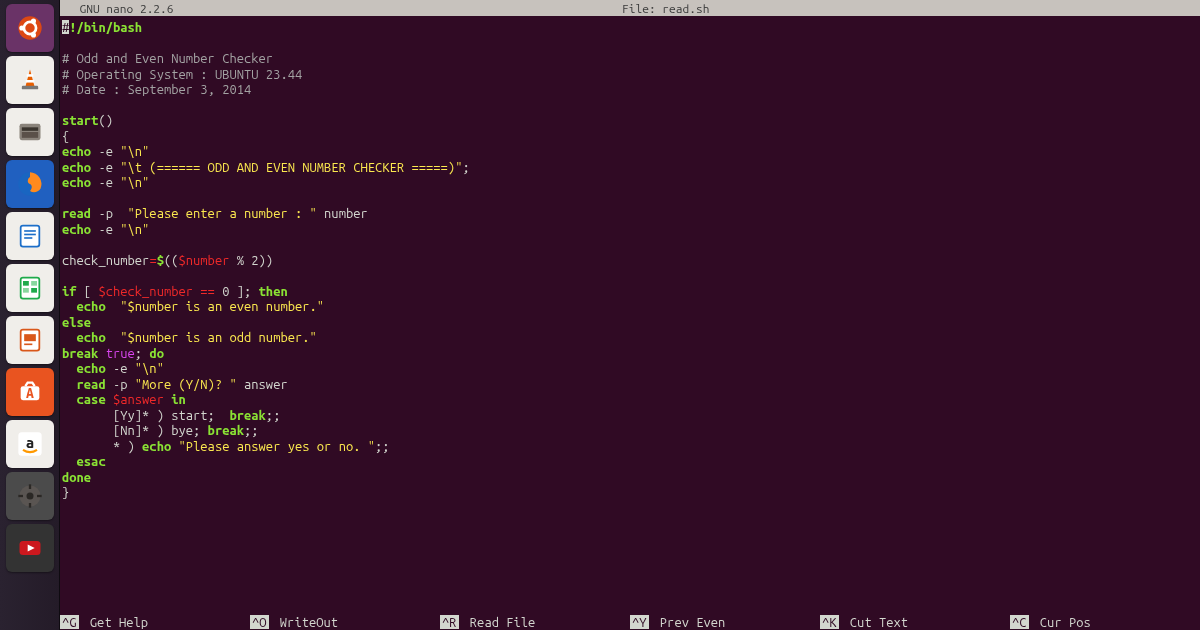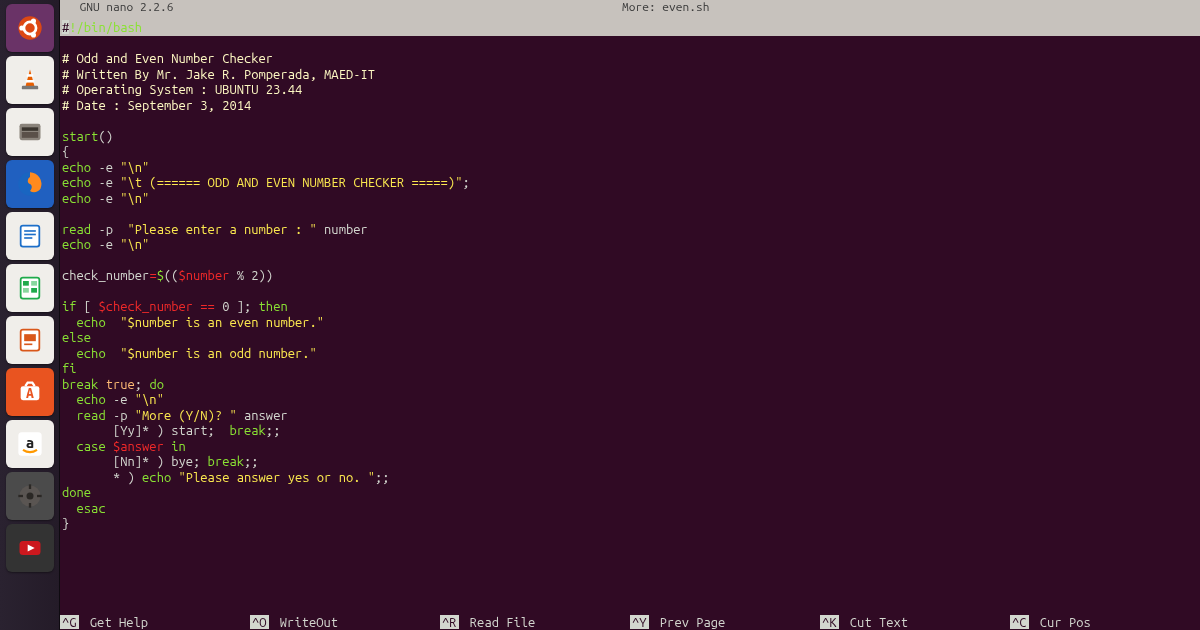--- a/index.html
+++ b/index.html
@@ -9,31 +9,31 @@
   #launcher{position:absolute;left:0;top:0;width:60px;height:630px;
     background:linear-gradient(to right,#2a2230 0%,#241b28 100%);
     box-shadow:inset -1px 0 0 rgba(0,0,0,.6);}
   .licon{width:48px;height:48px;margin:4px 6px;border-radius:6px;display:flex;
     align-items:center;justify-content:center;font-size:22px;color:#fff;
     box-shadow:0 1px 2px rgba(0,0,0,.4);}
   .licon svg{width:28px;height:28px;}
 
   
   #term{position:absolute;left:60px;top:0;right:0;height:630px;background:#300a24;}
-  #titlebar{height:36px;background:#c7c2bd;color:#3a3a3a;font-size:12px;
-    display:flex;padding:0 6px;white-space:pre;gap:24px;}
+  #titlebar{height:16px;background:#c7c2bd;color:#3a3a3a;font-size:12px;
+    display:flex;align-items:center;padding:0 6px;white-space:pre;gap:24px;}
   #code{position:absolute;left:0;top:20px;right:0;bottom:20px;overflow:hidden;
     padding:0 2px;font-size:13px;line-height:15.5px;}
   #code .ln{white-space:pre;}
   .c-wht{color:#d3d7cf;}
-  .c-cyn{color:#fef9c3;}
-  .c-grn{color:#8ae234;}
+  .c-cyn{color:#a3a3a3;}
+  .c-grn{color:#8ae234;font-weight:bold;}
   .c-yel{color:#fce94f;}
   .c-red{color:#ef2929;}
-  .c-mag{color:#fdba74;}
+  .c-mag{color:#d946ef;}
   .inv{background:#d3d7cf;color:#300a24;}
 
   
   #shortcuts{position:absolute;left:0;bottom:0;right:0;height:20px;
     display:flex;font-size:13px;color:#d3d7cf;align-items:flex-end;
     padding-bottom:1px;}
   .sc{flex:1;display:flex;align-items:center;white-space:pre;}
   .sc .key{background:#d3d7cf;color:#300a24;padding:0 2px;margin-right:4px;}
 </style>
 </head>
@@ -127,62 +127,60 @@
           <rect x="3" y="6" width="18" height="12" rx="3" fill="#cc181e"></rect>
           <polygon points="10,9 16,12 10,15" fill="#fff"></polygon>
         </svg>
       </div>
     </div>
 
   <div id="term">
     <div id="titlebar">
       <span>  GNU nano 2.2.6</span>
       <span style="flex:1"></span>
-      <span>More: even.sh</span>
+      <span>File: read.sh</span>
       <span style="flex:1.15"></span>
     </div>
     <div id="code">
         <div class="ln"><span class="inv">#</span><span class="c-grn">!/bin/bash</span></div>
         <div class="ln">&nbsp;</div>
         <div class="ln"><span class="c-cyn"># Odd and Even Number Checker</span></div>
-        <div class="ln"><span class="c-cyn"># Written By Mr. Jake R. Pomperada, MAED-IT</span></div>
         <div class="ln"><span class="c-cyn"># Operating System : UBUNTU 23.44</span></div>
         <div class="ln"><span class="c-cyn"># Date : September 3, 2014</span></div>
         <div class="ln">&nbsp;</div>
         <div class="ln"><span class="c-grn">start</span><span class="c-wht">()</span></div>
         <div class="ln"><span class="c-wht">{</span></div>
         <div class="ln"><span class="c-grn">echo</span><span class="c-wht"> -e </span><span class="c-yel">"\n"</span></div>
         <div class="ln"><span class="c-grn">echo</span><span class="c-wht"> -e </span><span class="c-yel">"\t (====== ODD AND EVEN NUMBER CHECKER =====)"</span><span class="c-wht">;</span></div>
         <div class="ln"><span class="c-grn">echo</span><span class="c-wht"> -e </span><span class="c-yel">"\n"</span></div>
         <div class="ln">&nbsp;</div>
         <div class="ln"><span class="c-grn">read</span><span class="c-wht"> -p  </span><span class="c-yel">"Please enter a number : "</span><span class="c-wht"> number</span></div>
         <div class="ln"><span class="c-grn">echo</span><span class="c-wht"> -e </span><span class="c-yel">"\n"</span></div>
         <div class="ln">&nbsp;</div>
         <div class="ln"><span class="c-wht">check_number</span><span class="c-red">=</span><span class="c-grn">$</span><span class="c-wht">((</span><span class="c-red">$number</span><span class="c-wht"> % 2))</span></div>
         <div class="ln">&nbsp;</div>
         <div class="ln"><span class="c-grn">if</span><span class="c-wht"> [ </span><span class="c-red">$check_number</span><span class="c-wht"> </span><span class="c-red">==</span><span class="c-wht"> 0 ]; </span><span class="c-grn">then</span></div>
         <div class="ln"><span class="c-wht">  </span><span class="c-grn">echo</span><span class="c-wht">  </span><span class="c-yel">"$number is an even number."</span></div>
         <div class="ln"><span class="c-grn">else</span></div>
         <div class="ln"><span class="c-wht">  </span><span class="c-grn">echo</span><span class="c-wht">  </span><span class="c-yel">"$number is an odd number."</span></div>
-        <div class="ln"><span class="c-grn">fi</span></div>
         <div class="ln"><span class="c-grn">break</span><span class="c-wht"> </span><span class="c-mag">true</span><span class="c-wht">; </span><span class="c-grn">do</span></div>
         <div class="ln"><span class="c-wht">  </span><span class="c-grn">echo</span><span class="c-wht"> -e </span><span class="c-yel">"\n"</span></div>
         <div class="ln"><span class="c-wht">  </span><span class="c-grn">read</span><span class="c-wht"> -p </span><span class="c-yel">"More (Y/N)? "</span><span class="c-wht"> answer</span></div>
+        <div class="ln"><span class="c-wht">  </span><span class="c-grn">case</span><span class="c-wht"> </span><span class="c-red">$answer</span><span class="c-wht"> </span><span class="c-grn">in</span></div>
         <div class="ln"><span class="c-wht">       [Yy]* ) start;  </span><span class="c-grn">break</span><span class="c-wht">;;</span></div>
-        <div class="ln"><span class="c-wht">  </span><span class="c-grn">case</span><span class="c-wht"> </span><span class="c-red">$answer</span><span class="c-wht"> </span><span class="c-grn">in</span></div>
         <div class="ln"><span class="c-wht">       [Nn]* ) bye; </span><span class="c-grn">break</span><span class="c-wht">;;</span></div>
         <div class="ln"><span class="c-wht">       * ) </span><span class="c-grn">echo</span><span class="c-wht"> </span><span class="c-yel">"Please answer yes or no. "</span><span class="c-wht">;;</span></div>
+        <div class="ln"><span class="c-wht">  </span><span class="c-grn">esac</span></div>
         <div class="ln"><span class="c-grn">done</span></div>
-        <div class="ln"><span class="c-wht">  </span><span class="c-grn">esac</span></div>
         <div class="ln"><span class="c-wht">}</span></div>
         <div class="ln">&nbsp;</div>
       </div>
     <div id="shortcuts">
         <div class="sc"><span class="key">^G</span><span> Get Help</span></div>
         <div class="sc"><span class="key">^O</span><span> WriteOut</span></div>
         <div class="sc"><span class="key">^R</span><span> Read File</span></div>
-        <div class="sc"><span class="key">^Y</span><span> Prev Page</span></div>
+        <div class="sc"><span class="key">^Y</span><span> Prev Even</span></div>
         <div class="sc"><span class="key">^K</span><span> Cut Text</span></div>
         <div class="sc"><span class="key">^C</span><span> Cur Pos</span></div>
       </div>
   </div>
 
 </div>
 
 </body></html>

